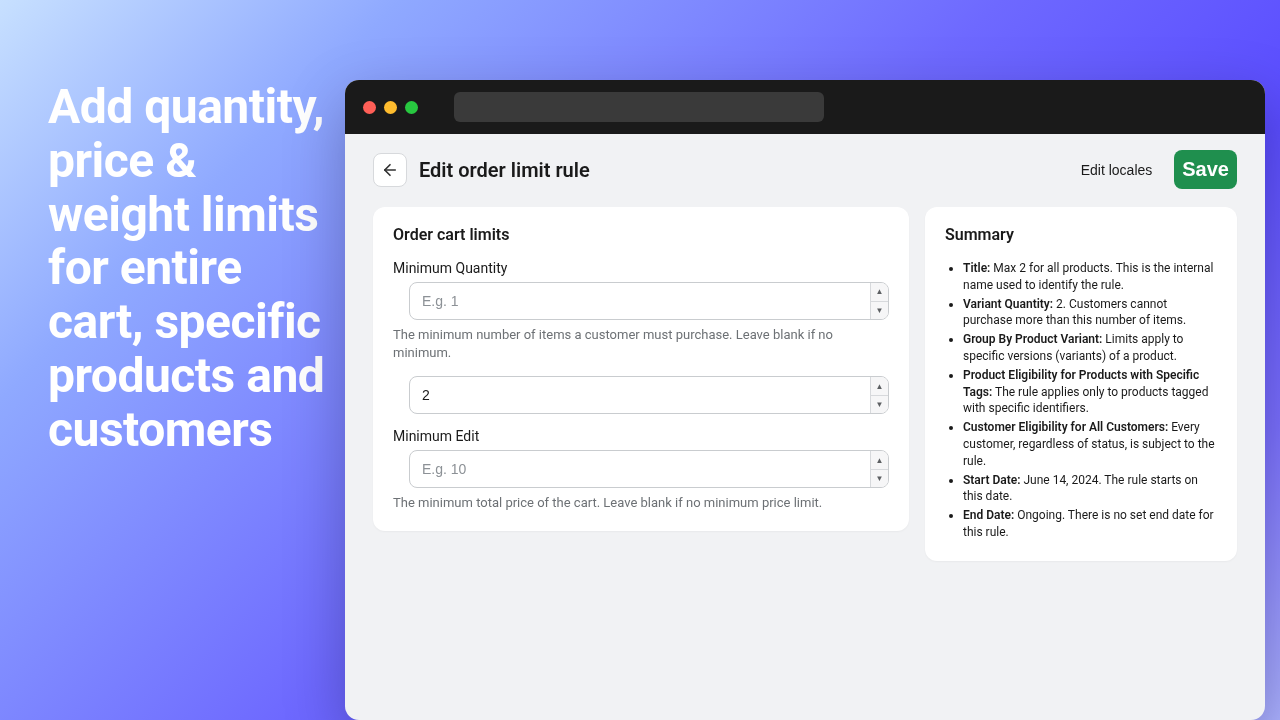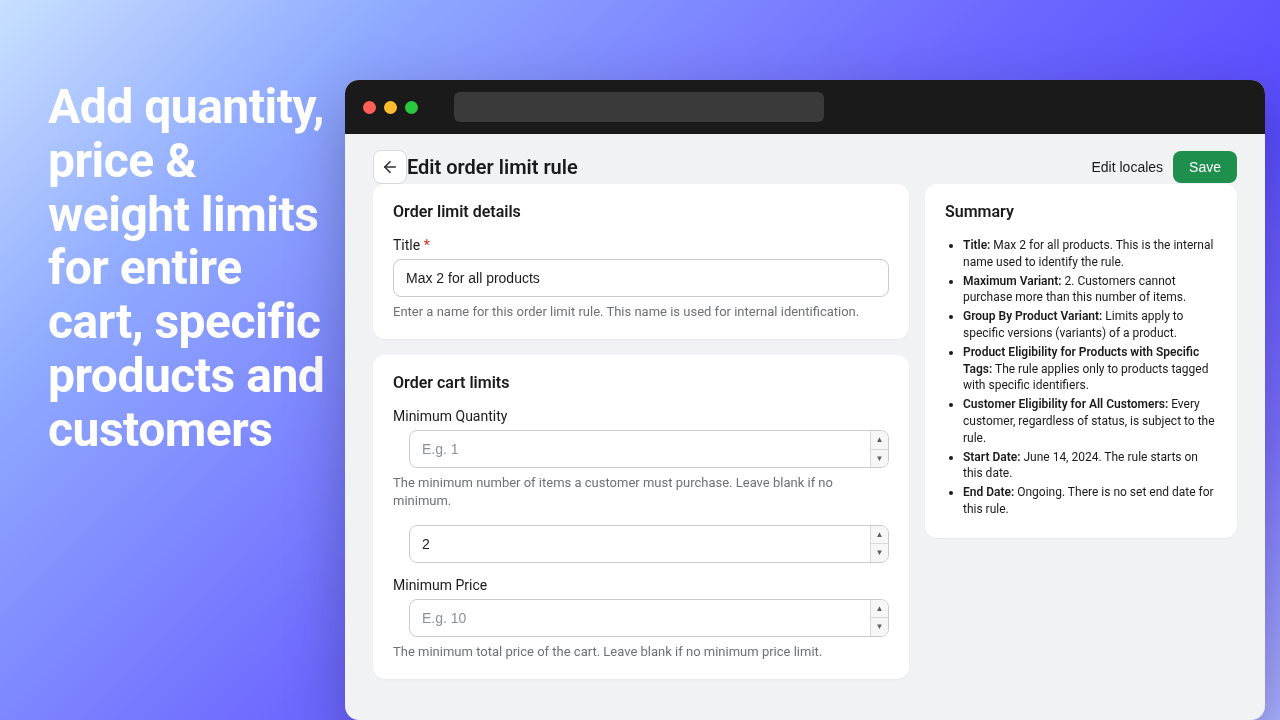--- a/index.html
+++ b/index.html
@@ -55,20 +55,22 @@
     border-radius: 6px;
   }
 
   .app-content {
     padding: 16px 28px;
   }
 
   .header-row {
     display: flex;
     align-items: center;
+    gap: 12px;
+    margin-bottom: 18px;
   }
   .back-btn {
     width: 34px; height: 34px;
     border: 1px solid #d7d9dc;
     background: #fff;
     border-radius: 8px;
     display: flex; align-items: center; justify-content: center;
     cursor: pointer;
   }
   .back-btn svg { width: 18px; height: 18px; stroke: #303030; }
@@ -86,23 +88,23 @@
     color: #1a1a1a;
     cursor: pointer;
     padding: 8px 10px;
     text-align: right;
   }
   .save-btn {
     background: #1f8f4e;
     color: #fff;
     border: none;
     border-radius: 8px;
-    padding: 8px 16px;
-    font-size: 14px;
-    font-weight: 400;
+    padding: 8px 8px;
+    font-size: 20px;
+    font-weight: 700;
     cursor: pointer;
   }
 
   .panels {
     display: flex;
     gap: 16px;
     align-items: flex-start;
   }
   .main-col { flex: 1; display: flex; flex-direction: column; gap: 16px; }
   .side-col { width: 312px; }
@@ -199,30 +201,20 @@
           </svg>
       </button>
       <h1 class="page-title">Edit order limit rule</h1>
       <button class="edit-locales-btn">Edit locales</button>
       <button class="save-btn">Save</button>
     </div>
 
     <div class="panels">
       <div class="main-col">
 
-        <div class="card">
-          <div class="card-title">Order limit details</div>
-          <div class="field">
-            <label class="field-label">
-              <span>Title</span> <span class="required">*</span>
-            </label>
-            <input class="text-input" value="Max 2 for all products" style="">
-            <div class="help-text">Enter a name for this order limit rule. This name is used for internal identification.</div>
-          </div>
-        </div>
 
         <div class="card">
           <div class="card-title">Order cart limits</div>
 
           <div class="field">
             <label class="field-label">Minimum Quantity</label>
             <div class="number-wrap">
               <input class="number-input" placeholder="E.g. 1" style="">
               <div class="spinner">
                 <div>▲</div>
@@ -236,41 +228,41 @@
             <div class="number-wrap">
               <input class="number-input" value="2" style="">
               <div class="spinner">
                 <div>▲</div>
                 <div>▼</div>
               </div>
             </div>
           </div>
 
           <div class="field">
-            <label class="field-label">Minimum Price</label>
+            <label class="field-label">Minimum Edit</label>
             <div class="number-wrap">
               <input class="number-input" placeholder="E.g. 10" style="">
               <div class="spinner">
                 <div>▲</div>
                 <div>▼</div>
               </div>
             </div>
             <div class="help-text">The minimum total price of the cart. Leave blank if no minimum price limit.</div>
           </div>
 
         </div>
 
       </div>
 
       <div class="side-col">
         <div class="card">
           <div class="card-title">Summary</div>
           <ul class="summary-list" id="summary-list">
               <li><strong>Title:</strong> Max 2 for all products. This is the internal name used to identify the rule.</li>
-              <li><strong>Maximum Variant:</strong> 2. Customers cannot purchase more than this number of items.</li>
+              <li><strong>Variant Quantity:</strong> 2. Customers cannot purchase more than this number of items.</li>
               <li><strong>Group By Product Variant:</strong> Limits apply to specific versions (variants) of a product.</li>
               <li><strong>Product Eligibility for Products with Specific Tags:</strong> The rule applies only to products tagged with specific identifiers.</li>
               <li><strong>Customer Eligibility for All Customers:</strong> Every customer, regardless of status, is subject to the rule.</li>
               <li><strong>Start Date:</strong> June 14, 2024. The rule starts on this date.</li>
               <li><strong>End Date:</strong> Ongoing. There is no set end date for this rule.</li>
             </ul>
         </div>
       </div>
 
     </div>

